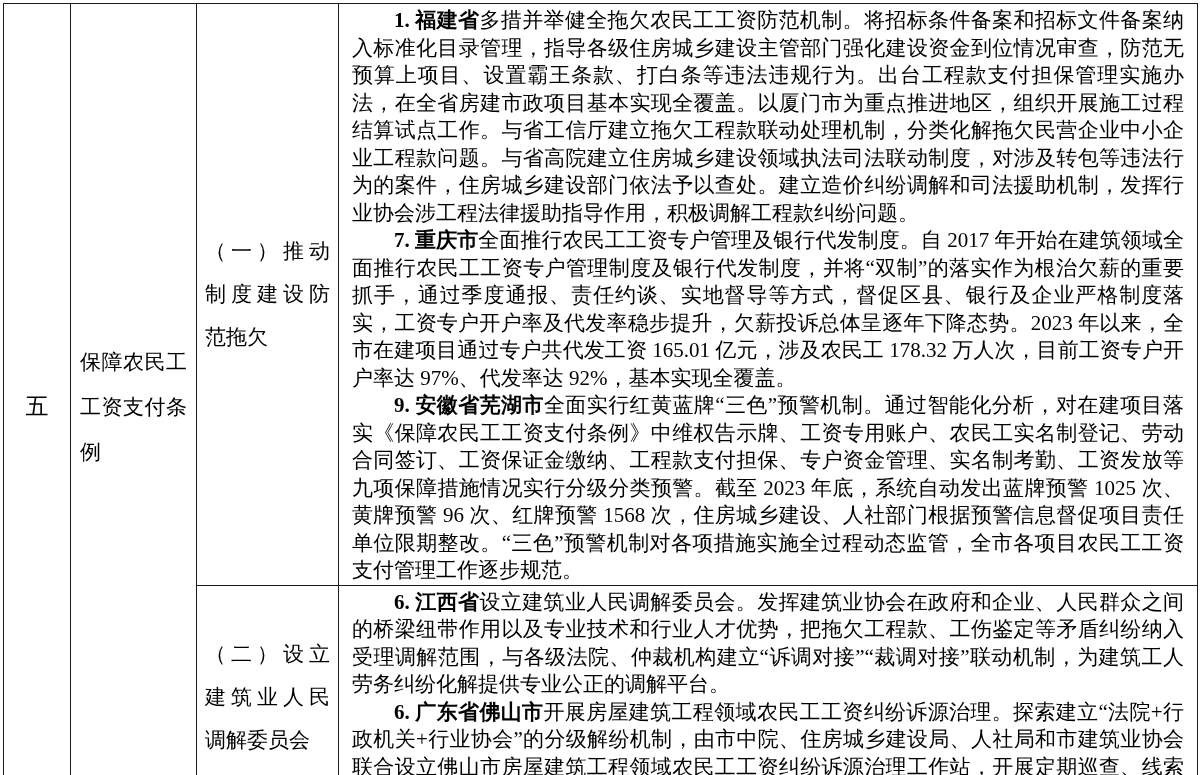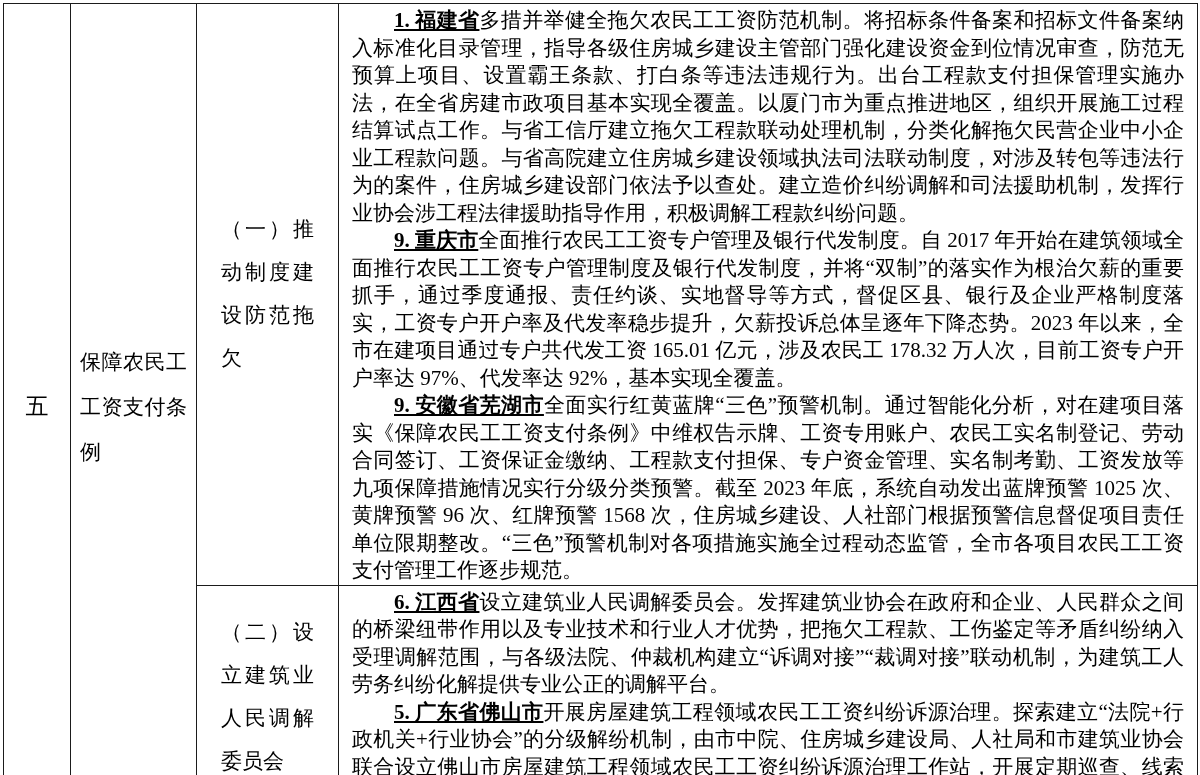--- a/index.html
+++ b/index.html
@@ -39,37 +39,36 @@
   td.col-cat {
     font-size: 21px;
     line-height: 45px;
     padding: 0 9px;
     text-align: justify;
     font-family: "Liberation Sans", "DejaVu Sans", sans-serif;
   }
   td.col-sub {
     font-size: 21px;
     line-height: 43px;
-    padding: 0 24px;
+    padding: 0 8px;
     text-align: justify;
   }
   td.col-body {
     font-size: 21px;
     line-height: 27.5px;
     padding: 3px 13px 0 13px;
     text-align: justify;
     vertical-align: top;
   }
   td.col-body p {
     margin: 0;
     text-indent: 2em;
   }
   td.col-body b {
     font-weight: bold;
-    text-decoration: underline;
   }
   tr.row-top    { height: 551px; }
   tr.row-bottom { height: 218px; }
 </style>
 </head>
 <body>
 
 <div class="page">
   <table class="doc-table">
     <colgroup>
@@ -84,28 +83,28 @@
           <span>五</span>
         </td>
         <td class="col-cat" rowspan="2">
           <span>保障农民工工资支付条例</span>
         </td>
         <td class="col-sub">
           <span>（一）推动制度建设防范拖欠</span>
         </td>
         <td class="col-body">
           <p><b>1. 福建省</b><span>多措并举健全拖欠农民工工资防范机制。将招标条件备案和招标文件备案纳入标准化目录管理，指导各级住房城乡建设主管部门强化建设资金到位情况审查，防范无预算上项目、设置霸王条款、打白条等违法违规行为。出台工程款支付担保管理实施办法，在全省房建市政项目基本实现全覆盖。以厦门市为重点推进地区，组织开展施工过程结算试点工作。与省工信厅建立拖欠工程款联动处理机制，分类化解拖欠民营企业中小企业工程款问题。与省高院建立住房城乡建设领域执法司法联动制度，对涉及转包等违法行为的案件，住房城乡建设部门依法予以查处。建立造价纠纷调解和司法援助机制，发挥行业协会涉工程法律援助指导作用，积极调解工程款纠纷问题。</span></p>
-          <p><b>9. 重庆市</b><span>全面推行农民工工资专户管理及银行代发制度。自 2017 年开始在建筑领域全面推行农民工工资专户管理制度及银行代发制度，并将“双制”的落实作为根治欠薪的重要抓手，通过季度通报、责任约谈、实地督导等方式，督促区县、银行及企业严格制度落实，工资专户开户率及代发率稳步提升，欠薪投诉总体呈逐年下降态势。2023 年以来，全市在建项目通过专户共代发工资 165.01 亿元，涉及农民工 178.32 万人次，目前工资专户开户率达 97%、代发率达 92%，基本实现全覆盖。</span></p>
+          <p><b>7. 重庆市</b><span>全面推行农民工工资专户管理及银行代发制度。自 2017 年开始在建筑领域全面推行农民工工资专户管理制度及银行代发制度，并将“双制”的落实作为根治欠薪的重要抓手，通过季度通报、责任约谈、实地督导等方式，督促区县、银行及企业严格制度落实，工资专户开户率及代发率稳步提升，欠薪投诉总体呈逐年下降态势。2023 年以来，全市在建项目通过专户共代发工资 165.01 亿元，涉及农民工 178.32 万人次，目前工资专户开户率达 97%、代发率达 92%，基本实现全覆盖。</span></p>
           <p><b>9. 安徽省芜湖市</b><span>全面实行红黄蓝牌“三色”预警机制。通过智能化分析，对在建项目落实《保障农民工工资支付条例》中维权告示牌、工资专用账户、农民工实名制登记、劳动合同签订、工资保证金缴纳、工程款支付担保、专户资金管理、实名制考勤、工资发放等九项保障措施情况实行分级分类预警。截至 2023 年底，系统自动发出蓝牌预警 1025 次、黄牌预警 96 次、红牌预警 1568 次，住房城乡建设、人社部门根据预警信息督促项目责任单位限期整改。“三色”预警机制对各项措施实施全过程动态监管，全市各项目农民工工资支付管理工作逐步规范。</span></p>
         </td>
       </tr>
       <tr class="row-bottom">
         <td class="col-sub">
           <span>（二）设立建筑业人民调解委员会</span>
         </td>
         <td class="col-body">
           <p><b>6. 江西省</b><span>设立建筑业人民调解委员会。发挥建筑业协会在政府和企业、人民群众之间的桥梁纽带作用以及专业技术和行业人才优势，把拖欠工程款、工伤鉴定等矛盾纠纷纳入受理调解范围，与各级法院、仲裁机构建立“诉调对接”“裁调对接”联动机制，为建筑工人劳务纠纷化解提供专业公正的调解平台。</span></p>
-          <p><b>5. 广东省佛山市</b><span>开展房屋建筑工程领域农民工工资纠纷诉源治理。探索建立“法院+行政机关+行业协会”的分级解纷机制，由市中院、住房城乡建设局、人社局和市建筑业协会联合设立佛山市房屋建筑工程领域农民工工资纠纷诉源治理工作站，开展定期巡查、线索核查、联合处置、及时调解核实存在欠薪事实的纠纷，推动欠薪隐患化解在基层。</span></p>
+          <p><b>6. 广东省佛山市</b><span>开展房屋建筑工程领域农民工工资纠纷诉源治理。探索建立“法院+行政机关+行业协会”的分级解纷机制，由市中院、住房城乡建设局、人社局和市建筑业协会联合设立佛山市房屋建筑工程领域农民工工资纠纷诉源治理工作站，开展定期巡查、线索核查、联合处置、及时调解核实存在欠薪事实的纠纷，推动欠薪隐患化解在基层。</span></p>
         </td>
       </tr>
     </tbody>
   </table>
 </div>
 
 </body></html>

